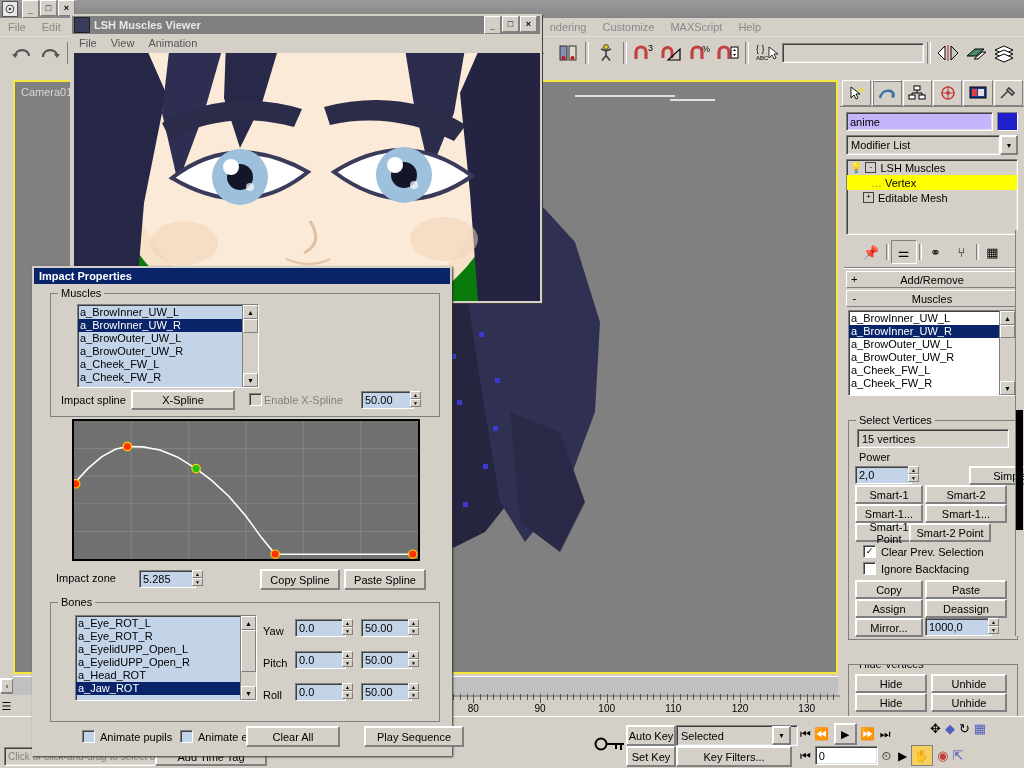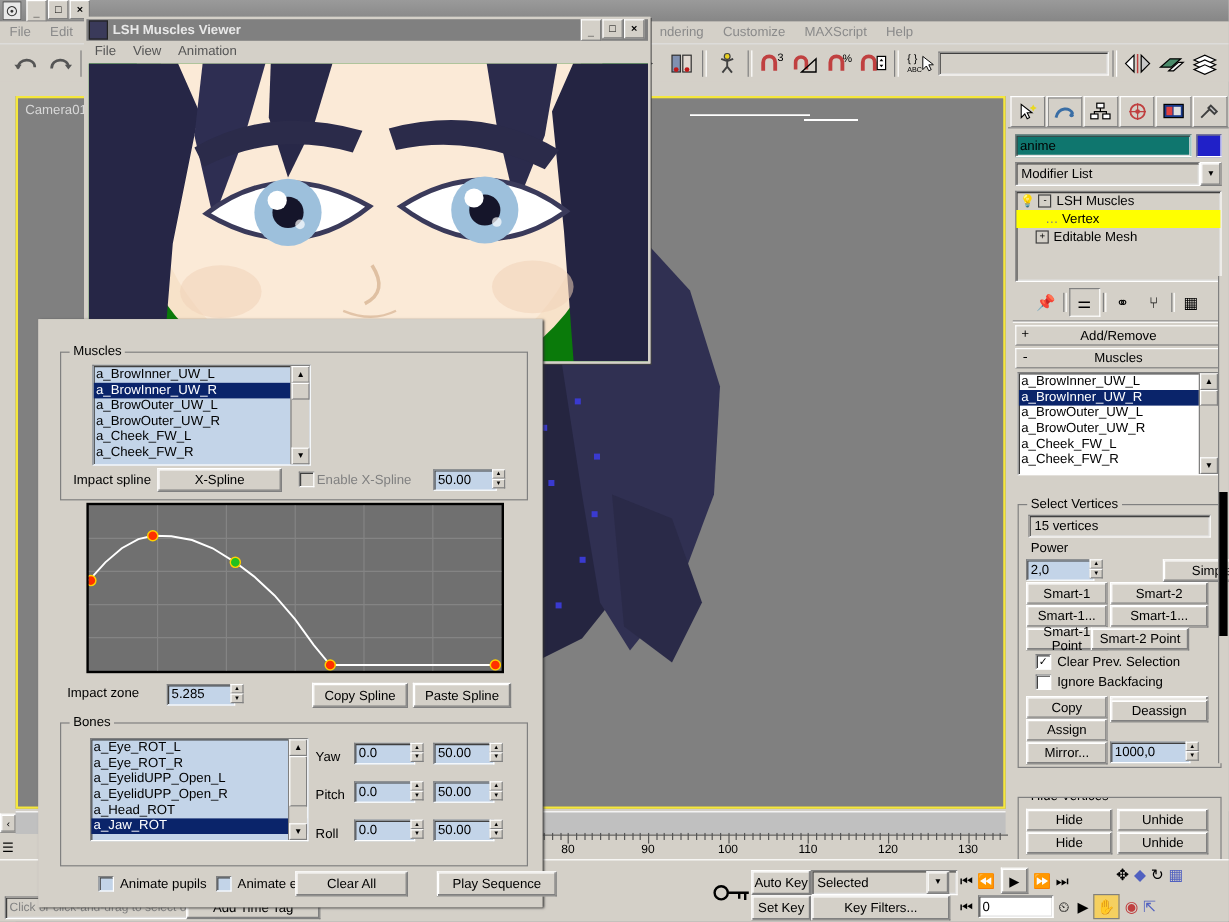--- a/index.html
+++ b/index.html
@@ -453,21 +453,21 @@
             </svg>
         </div>
         <div class="cptab">
           <svg width="18" height="16" viewBox="0 0 18 16">
               <path d="M2 13 l7 -7 M8 5 l2 -2 l5 5 l-2 2 z" stroke="#404040" stroke-width="1.6" fill="#c8c8c8"></path>
             </svg>
         </div>
       </div>
 
       <div style="display:flex;align-items:center;margin:5px 6px 0 6px;">
-        <div class="sunken" style="flex:1;height:17px;display:flex;align-items:center;padding-left:3px;background:#0f766e;">
+        <div class="sunken" style="flex:1;height:17px;display:flex;align-items:center;padding-left:3px;background:#c4b5fd;">
           <span>anime</span>
         </div>
         <div style="width:19px;height:17px;margin-left:4px;background:#2020c8;border:1px solid;border-color:#808080 #fff #fff #808080;"></div>
       </div>
 
       <div style="display:flex;align-items:center;margin:4px 6px 0 6px;">
         <div class="sunken" style="flex:1;height:18px;display:flex;align-items:center;padding-left:4px;background:#d4d0c8;">
           <span>Modifier List</span>
         </div>
         <div class="btn" style="width:16px;height:18px;font-size:7px;">▼</div>
@@ -557,21 +557,21 @@
           <span class="lbl" style="margin-left:5px;">Clear Prev. Selection</span>
         </div>
         <div style="position:absolute;left:14px;top:141px;display:flex;align-items:center;">
           <div class="chk"></div>
           <span class="lbl" style="margin-left:5px;">Ignore Backfacing</span>
         </div>
 
         <div class="btn" style="position:absolute;left:6px;top:159px;width:66px;height:17px;">Copy</div>
         <div class="btn" style="position:absolute;left:76px;top:159px;width:80px;height:17px;">Paste</div>
         <div class="btn" style="position:absolute;left:6px;top:178px;width:66px;height:17px;">Assign</div>
-        <div class="btn" style="position:absolute;left:76px;top:162px;width:80px;height:17px;">Deassign</div>
+        <div class="btn" style="position:absolute;left:76px;top:178px;width:80px;height:17px;">Deassign</div>
         <div class="btn" style="position:absolute;left:6px;top:197px;width:66px;height:17px;">Mirror...</div>
         <div class="fieldblue" style="position:absolute;left:76px;top:197px;width:62px;height:16px;">
             <span>1000,0</span>
           </div>
         <div class="spin" style="position:absolute;left:139px;top:197px;height:16px;">
           <div>▲</div>
             <div>▼</div>
         </div>
       </div>
 
@@ -800,20 +800,23 @@
         <path d="M186 224 q48 -14 100 0 q-48 26 -100 0 z" fill="#d89892" stroke="#b4706a" stroke-width="2"></path>
         <path d="M186 224 q48 10 100 0" stroke="#a05e58" stroke-width="2" fill="none"></path>
 
         <ellipse cx="110" cy="190" rx="34" ry="22" fill="#f0d2b8" opacity=".55"></ellipse>
         <ellipse cx="370" cy="186" rx="34" ry="22" fill="#f0d2b8" opacity=".55"></ellipse>
       </svg>
     </div>
   </div>
 
   <div id="dlg">
+    <div id="dlgtitle">
+      <span>Impact Properties</span>
+    </div>
 
     <div class="group" style="left:16px;top:25px;width:388px;height:122px;">
       <div class="grouplbl">Muscles</div>
 
       <div class="lbox" style="position:absolute;left:26px;top:10px;width:180px;height:82px;background:#c3d4e8;">
         <div id="dlg-muscles" style="padding-top:1px;">
             <div class="row">a_BrowInner_UW_L</div>
             <div class="row sel">a_BrowInner_UW_R</div>
             <div class="row">a_BrowOuter_UW_L</div>
             <div class="row">a_BrowOuter_UW_R</div>

